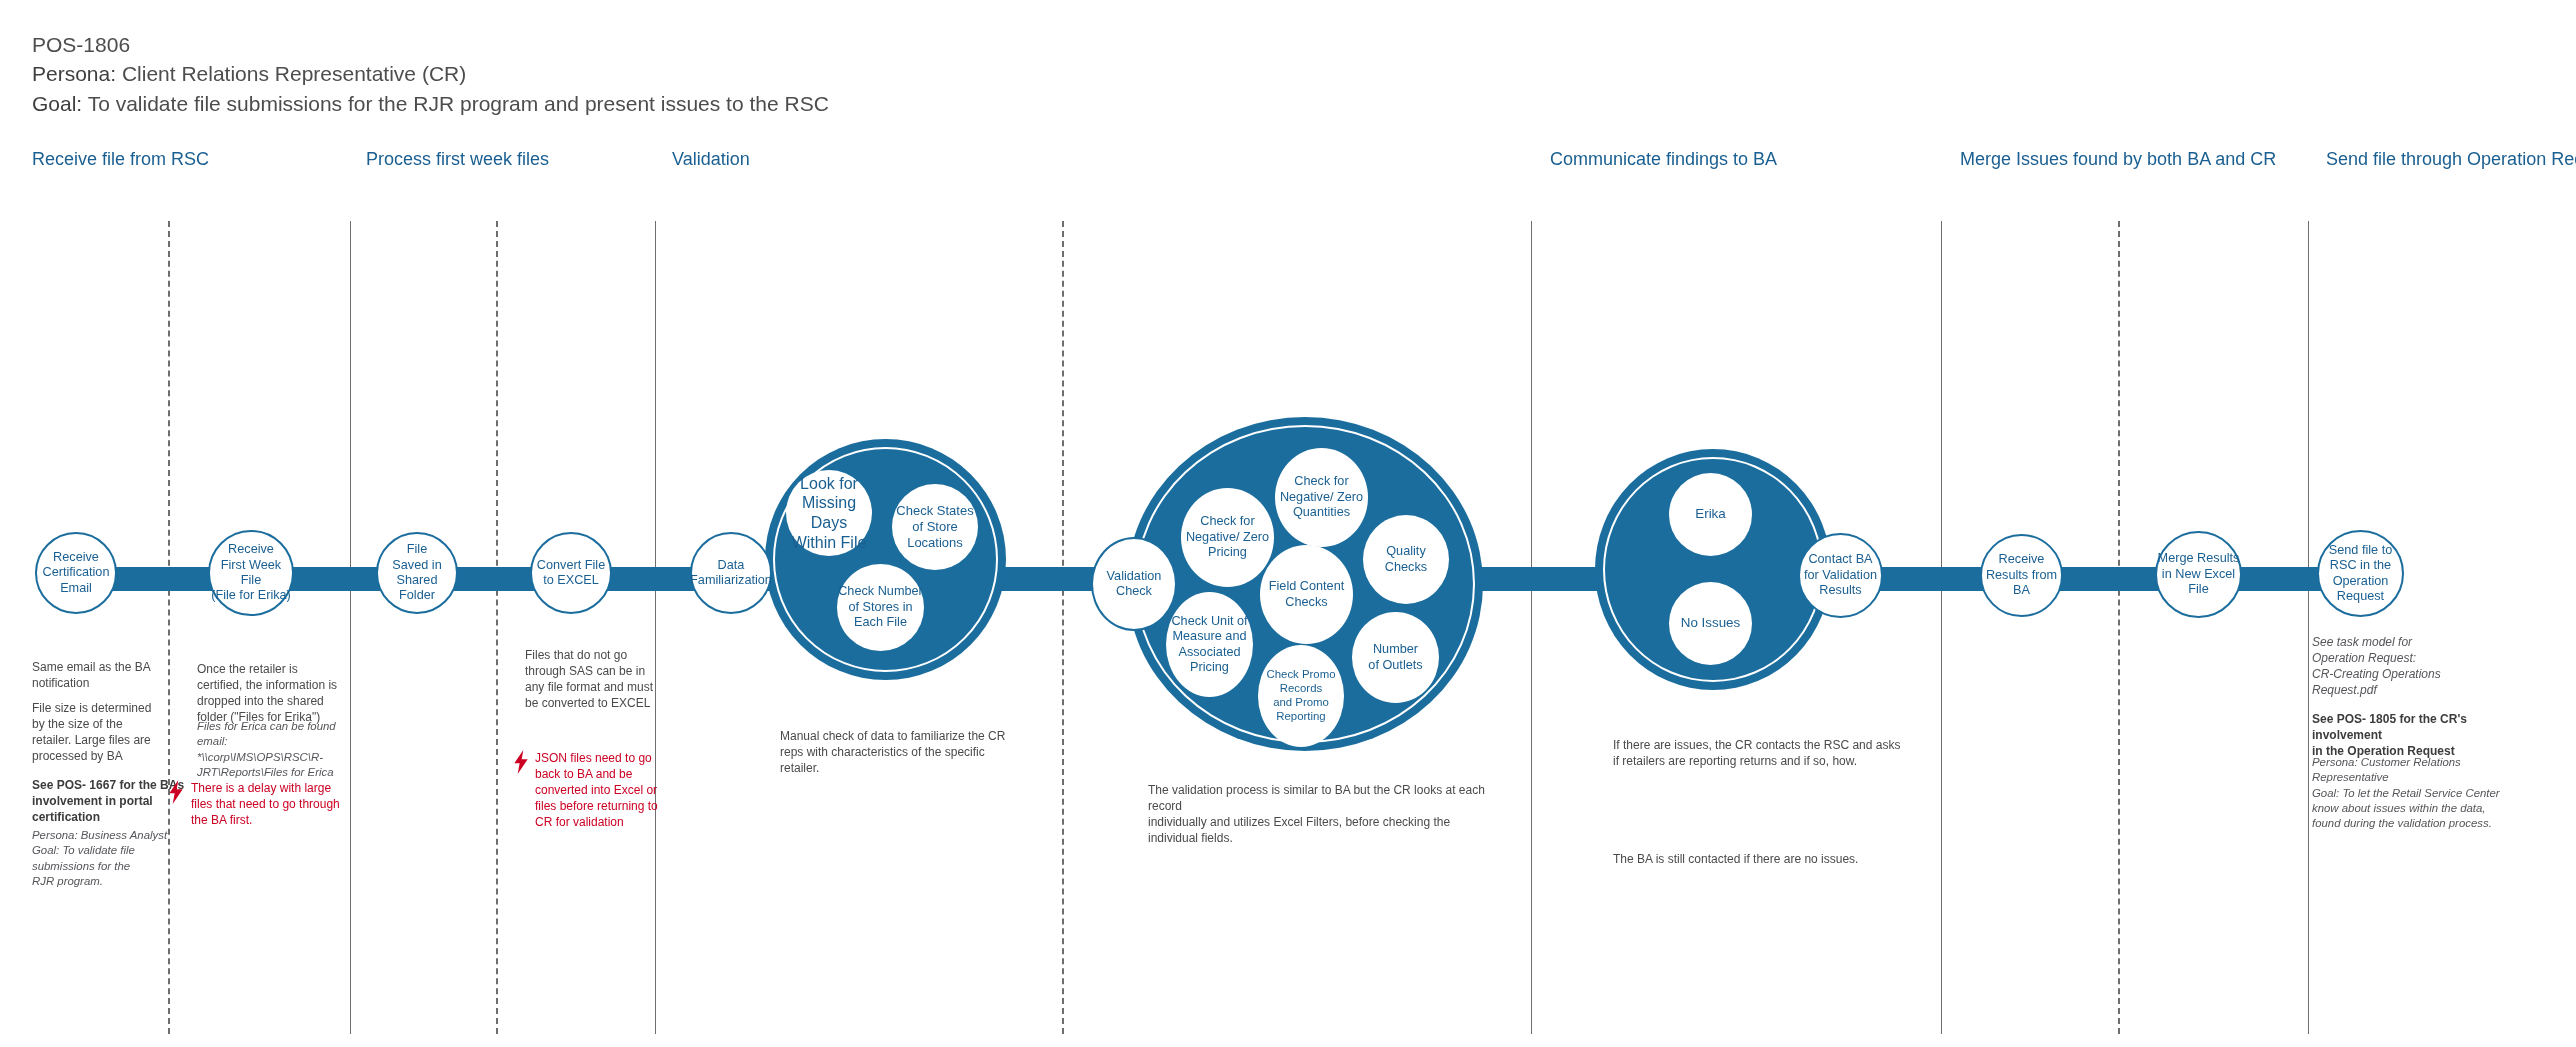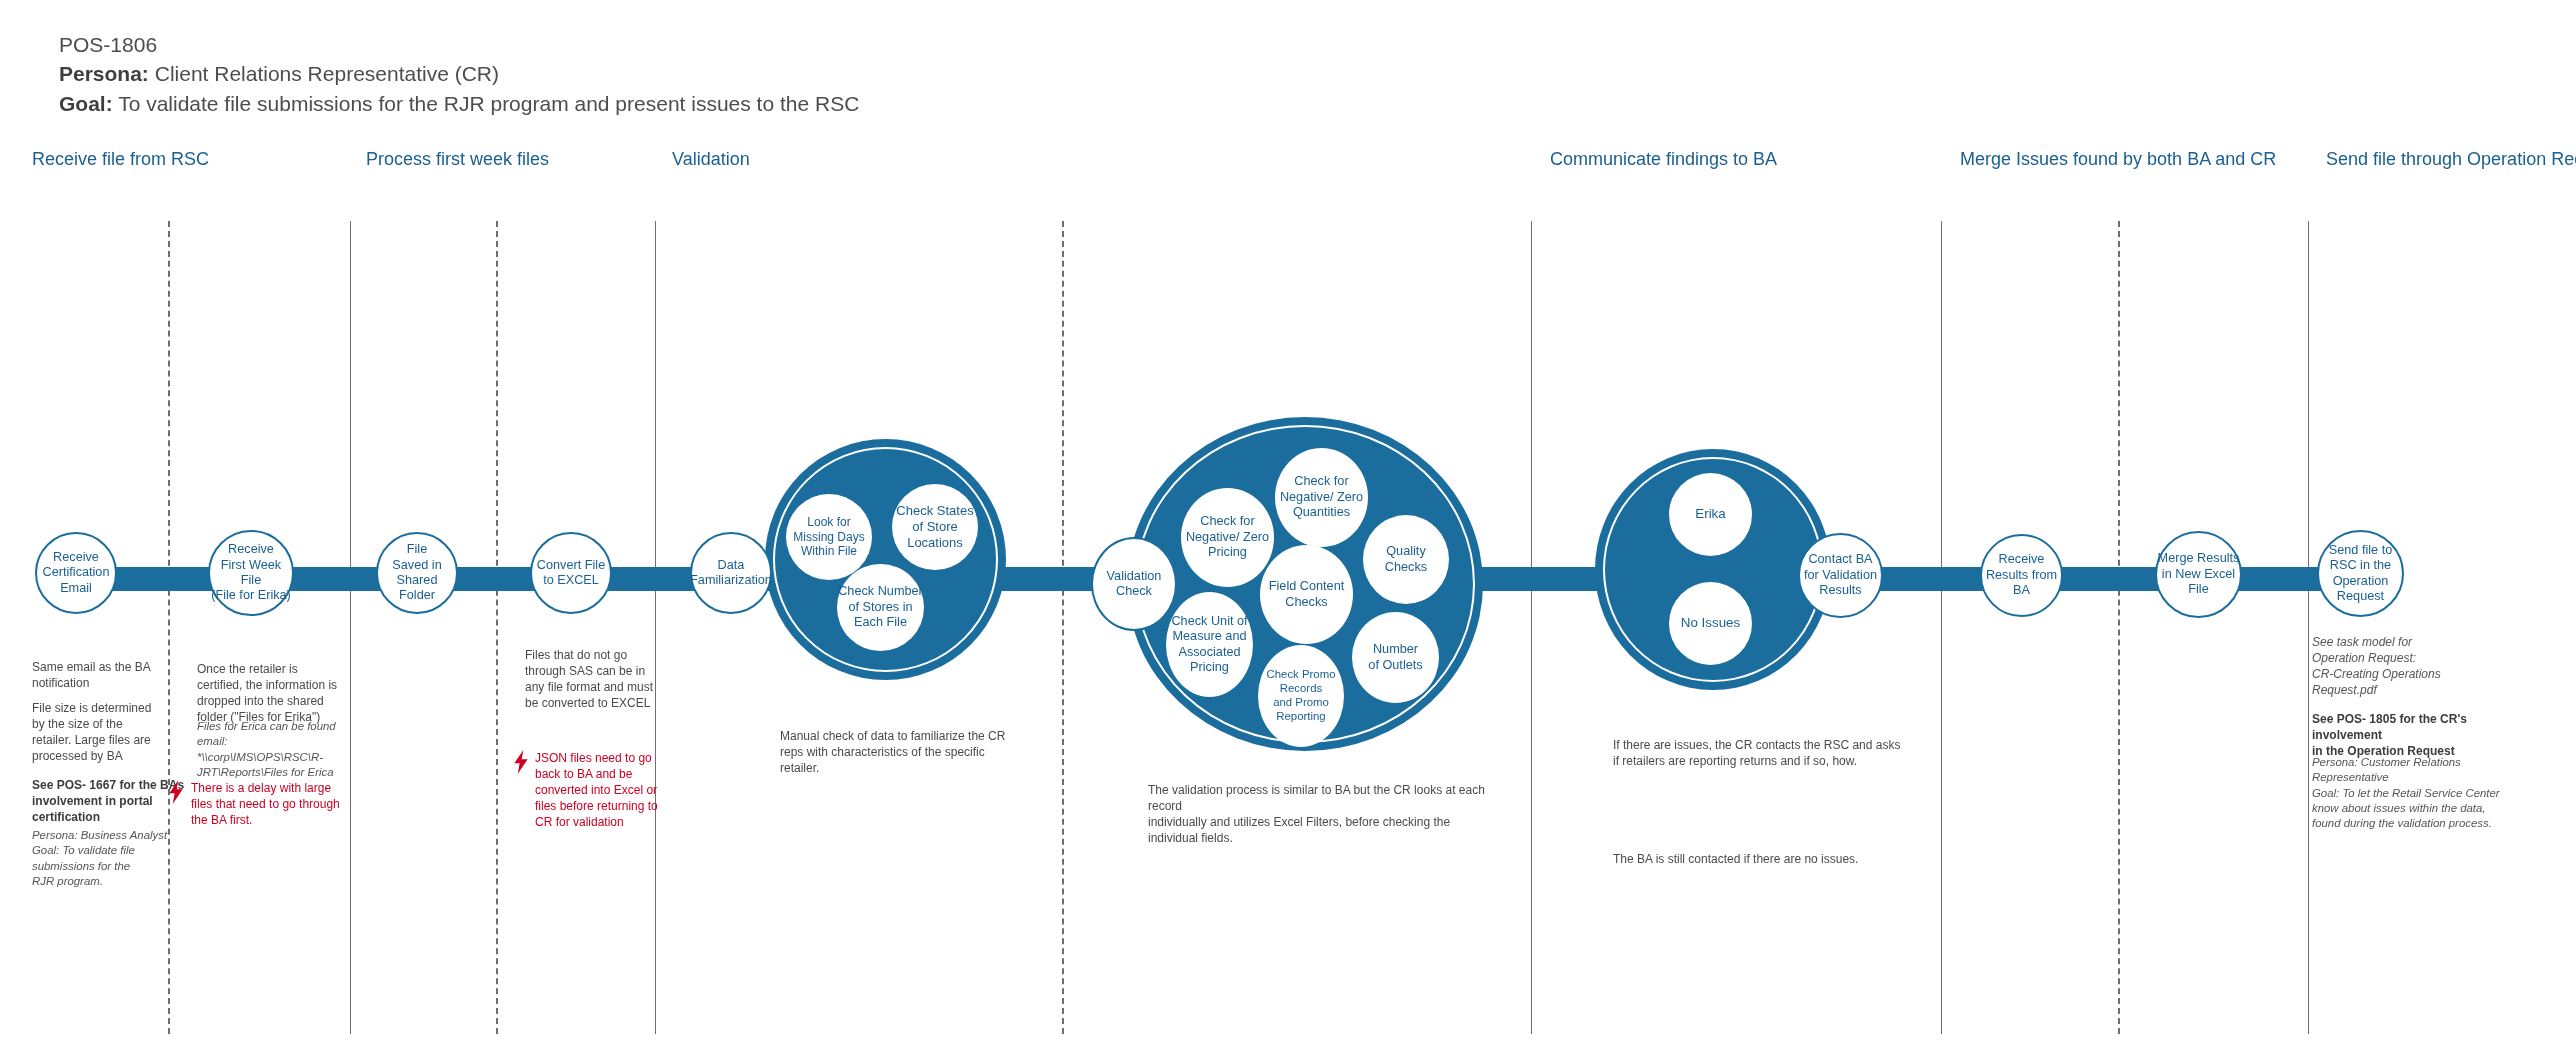--- a/index.html
+++ b/index.html
@@ -6,22 +6,22 @@
   html, body {
     width: 2576px; height: 1048px;
     background: #ffffff;
     font-family: "Liberation Sans", sans-serif;
     overflow: hidden;
   }
   #stage { position: relative; width: 2576px; height: 1048px; }
 
   
   #header { position: absolute; left: 32px; top: 29.5px; color: #4a4a4a; }
-  #header .line { font-size: 21px; line-height: 1.42; color: #4d4d4d; white-space: nowrap; margin-left: 27px; }
-  #header .k { font-weight: bold; color: #3f3f3f; }
+  #header .line { font-size: 21px; line-height: 1.42; color: #4d4d4d; white-space: nowrap; }
+  #header .k { font-weight: normal; color: #3f3f3f; }
 
   
   .phase-title {
     position: absolute; top: 149px;
     font-size: 18px; color: #1a5f91; white-space: nowrap;
   }
 
   
   .divider { position: absolute; top: 221px; width: 0; height: 813px; }
   .divider.solid  { border-left: 1.3px solid #6e6e6e; }
@@ -108,21 +108,21 @@
 
   <div class="node" style="left:376px; top:532px; width:82px; height:82px; font-size:12.7px">File
 Saved in
 Shared Folder</div>
 
   <div class="node" style="left:530px; top:532px; width:82px; height:82px; font-size:12.7px">Convert File
 to EXCEL</div>
 
   <div class="blob" style="left:765px; top:439px; width:241px; height:241px"></div>
 
-  <div class="sat" style="left:786px; top:494px; width:86px; height:86px; font-size:12px">Look for
+  <div class="sat" style="left:786px; top:470px; width:86px; height:86px; font-size:16px">Look for
 Missing Days
 Within File</div>
   <div class="sat" style="left:892px; top:484px; width:86px; height:86px; font-size:13px">Check States
 of Store
 Locations</div>
   <div class="sat" style="left:837px; top:564px; width:87px; height:87px; font-size:12.7px">Check Number
 of Stores in
 Each File</div>
 
   <div class="node" style="left:690px; top:532px; width:82px; height:82px; font-size:12.7px">Data

